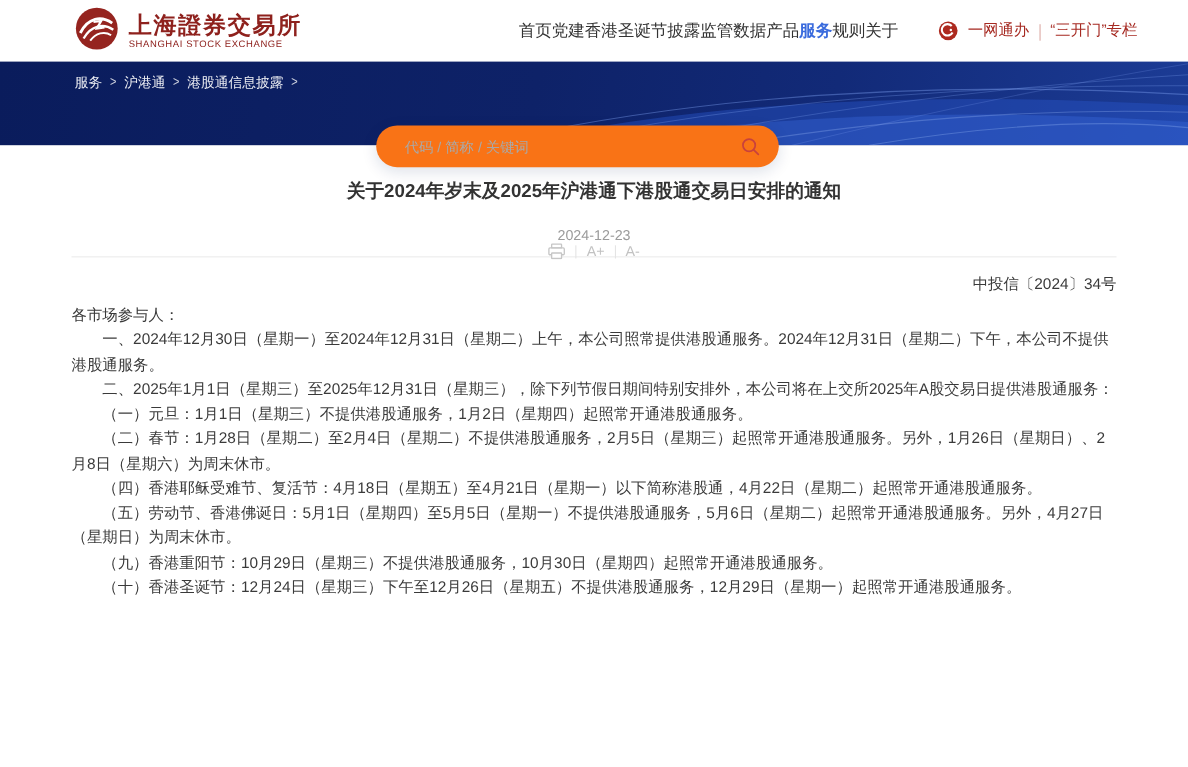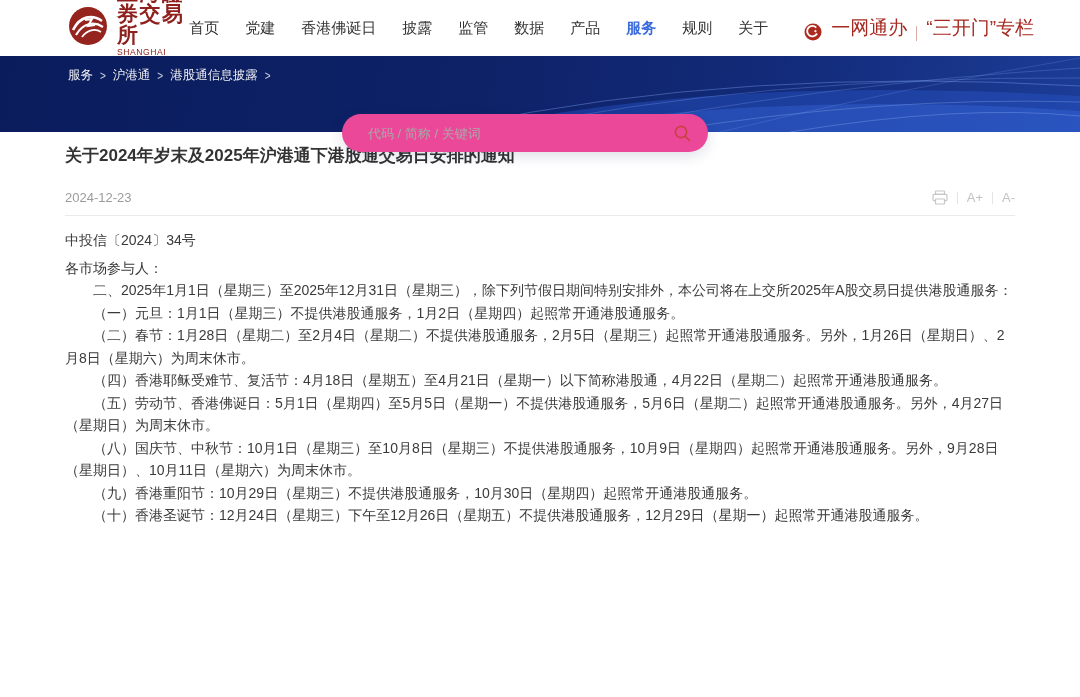--- a/index.html
+++ b/index.html
@@ -14,61 +14,61 @@
   
   .header {
     height:56px; display:flex; align-items:center;
     padding:0 46px 0 68px; background:#fff;
   }
   .logo { display:flex; align-items:center; gap:9px; cursor:pointer; }
   .logo-text { color:#8e211d; line-height:1; }
   .logo-cn { font-family:"DejaVu Serif", serif; font-size:21px; font-weight:bold; letter-spacing:1.5px; }
   .logo-en { font-size:8.6px; font-weight:normal; letter-spacing:0.55px; margin-top:3px; }
 
-  .nav { display:flex; gap:26px; margin-left:auto; font-size:15px; color:#333; white-space:nowrap; }
+  .nav { display:flex; margin-left:auto; font-size:15px; color:#333; white-space:nowrap; }
   .nav-item { cursor:pointer; }
   .nav-item.active { color:#3a6bdd; font-weight:600; }
 
-  .quick { display:flex; align-items:flex-end; gap:9px; margin-left:36px; font-size:19px; color:#a62a22; white-space:nowrap; }
+  .quick { display:flex; align-items:flex-end; gap:9px; margin-left:36px; font-size:14px; color:#a62a22; white-space:nowrap; }
   .quick-item { cursor:pointer; }
   .quick-divider { width:1px; height:15px; background:#dcaaa4; }
 
   
   .banner {
     position:relative; height:76px; overflow:hidden;
     background:linear-gradient(100deg,#0a1c5c 0%,#0e2268 45%,#122a78 70%,#1c3c96 100%);
     padding:11px 0 0 68px; color:#fff;
   }
   .banner-waves { position:absolute; right:0; top:0; height:76px; width:620px; pointer-events:none; }
   .breadcrumb { position:relative; display:flex; align-items:center; gap:7px; font-size:12.5px; color:rgba(255,255,255,0.93); }
   .crumb { cursor:pointer; }
   .crumb-sep { font-size:10px; opacity:0.85; transform:scaleY(1.25); }
   .banner-title { position:relative; font-size:20px; font-weight:700; letter-spacing:1px; margin-top:8px; }
 
   
   .search-bar {
     position:absolute; left:342px; top:114px; width:366px; height:38px;
-    background:#ec4899; border-radius:19px; z-index:6;
+    background:#f97316; border-radius:19px; z-index:6;
     box-shadow:0 4px 14px rgba(15,35,90,0.14);
     display:flex; align-items:center; padding:0 16px 0 24px;
   }
   .search-input { flex:1; border:none; outline:none; font-size:13px; color:#333; background:transparent; font-family:"Liberation Sans", sans-serif; }
   .search-input::placeholder { color:#a9a9a9; }
   .search-btn { border:none; background:none; padding:0; cursor:pointer; display:flex; align-items:center; }
 
   
   .content { padding:0 65px; }
-  .article-title { font-size:17px; font-weight:700; color:#333; margin-top:13px; line-height:22px; }
-  .meta-row { display:flex; justify-content:space-between; align-items:flex-end; margin-top:21px; height:17px; }
+  .article-title { text-align:center; font-size:17px; font-weight:700; color:#333; margin-top:31px; line-height:22px; }
+  .meta-row { display:flex; justify-content:space-between; align-items:center; margin-top:21px; height:17px;flex-direction:column; }
   .date { font-size:13px; color:#9b9b9b; }
   .tools { display:flex; align-items:center; gap:9px; color:#c2c2c2; font-size:13px; }
   .tool { cursor:pointer; display:flex; align-items:center; }
   .tool-sep { width:1px; height:12px; background:#e4e4e4; }
   .divider { border:none; border-top:1px solid #ebebeb; margin:10px 0 0 0; }
-  .doc-no { text-align:left; font-size:14px; color:#3a3a3a; margin:13px 0 5px 0; line-height:22.5px; }
+  .doc-no { text-align:right; font-size:14px; color:#3a3a3a; margin:13px 0 5px 0; line-height:22.5px; }
   .para { font-size:14px; color:#3a3a3a; line-height:22.5px; margin:0; }
   .indent { text-indent:2em; }
 </style>
 </head>
 <body>
 
 <div class="page">
 
   <div class="header">
     <div class="logo">
@@ -83,21 +83,21 @@
       </span>
       <span class="logo-text">
         <div class="logo-cn">上海證券交易所</div>
         <div class="logo-en">SHANGHAI STOCK EXCHANGE</div>
       </span>
     </div>
 
     <div class="nav">
       <span class="nav-item">首页</span>
       <span class="nav-item">党建</span>
-      <span class="nav-item">香港佛诞日</span>
+      <span class="nav-item">香港圣诞节</span>
       <span class="nav-item">披露</span>
       <span class="nav-item">监管</span>
       <span class="nav-item">数据</span>
       <span class="nav-item">产品</span>
       <span class="nav-item active">服务</span>
       <span class="nav-item">规则</span>
       <span class="nav-item">关于</span>
     </div>
 
     <div class="quick">
@@ -167,24 +167,24 @@
         <span class="tool-sep"></span>
         <span class="tool">A-</span>
       </span>
     </div>
 
     <hr class="divider">
 
     <div class="doc-no">中投信〔2024〕34号</div>
 
     <p class="para">各市场参与人：</p>
+    <p class="para indent">一、2024年12月30日（星期一）至2024年12月31日（星期二）上午，本公司照常提供港股通服务。2024年12月31日（星期二）下午，本公司不提供港股通服务。</p>
     <p class="para indent">二、2025年1月1日（星期三）至2025年12月31日（星期三），除下列节假日期间特别安排外，本公司将在上交所2025年A股交易日提供港股通服务：</p>
     <p class="para indent">（一）元旦：1月1日（星期三）不提供港股通服务，1月2日（星期四）起照常开通港股通服务。</p>
     <p class="para indent">（二）春节：1月28日（星期二）至2月4日（星期二）不提供港股通服务，2月5日（星期三）起照常开通港股通服务。另外，1月26日（星期日）、2月8日（星期六）为周末休市。</p>
     <p class="para indent">（四）香港耶稣受难节、复活节：4月18日（星期五）至4月21日（星期一）以下简称港股通，4月22日（星期二）起照常开通港股通服务。</p>
     <p class="para indent">（五）劳动节、香港佛诞日：5月1日（星期四）至5月5日（星期一）不提供港股通服务，5月6日（星期二）起照常开通港股通服务。另外，4月27日（星期日）为周末休市。</p>
-    <p class="para indent">（八）国庆节、中秋节：10月1日（星期三）至10月8日（星期三）不提供港股通服务，10月9日（星期四）起照常开通港股通服务。另外，9月28日（星期日）、10月11日（星期六）为周末休市。</p>
     <p class="para indent">（九）香港重阳节：10月29日（星期三）不提供港股通服务，10月30日（星期四）起照常开通港股通服务。</p>
     <p class="para indent">（十）香港圣诞节：12月24日（星期三）下午至12月26日（星期五）不提供港股通服务，12月29日（星期一）起照常开通港股通服务。</p>
 
   </div>
 
 </div>
 
 </body></html>

